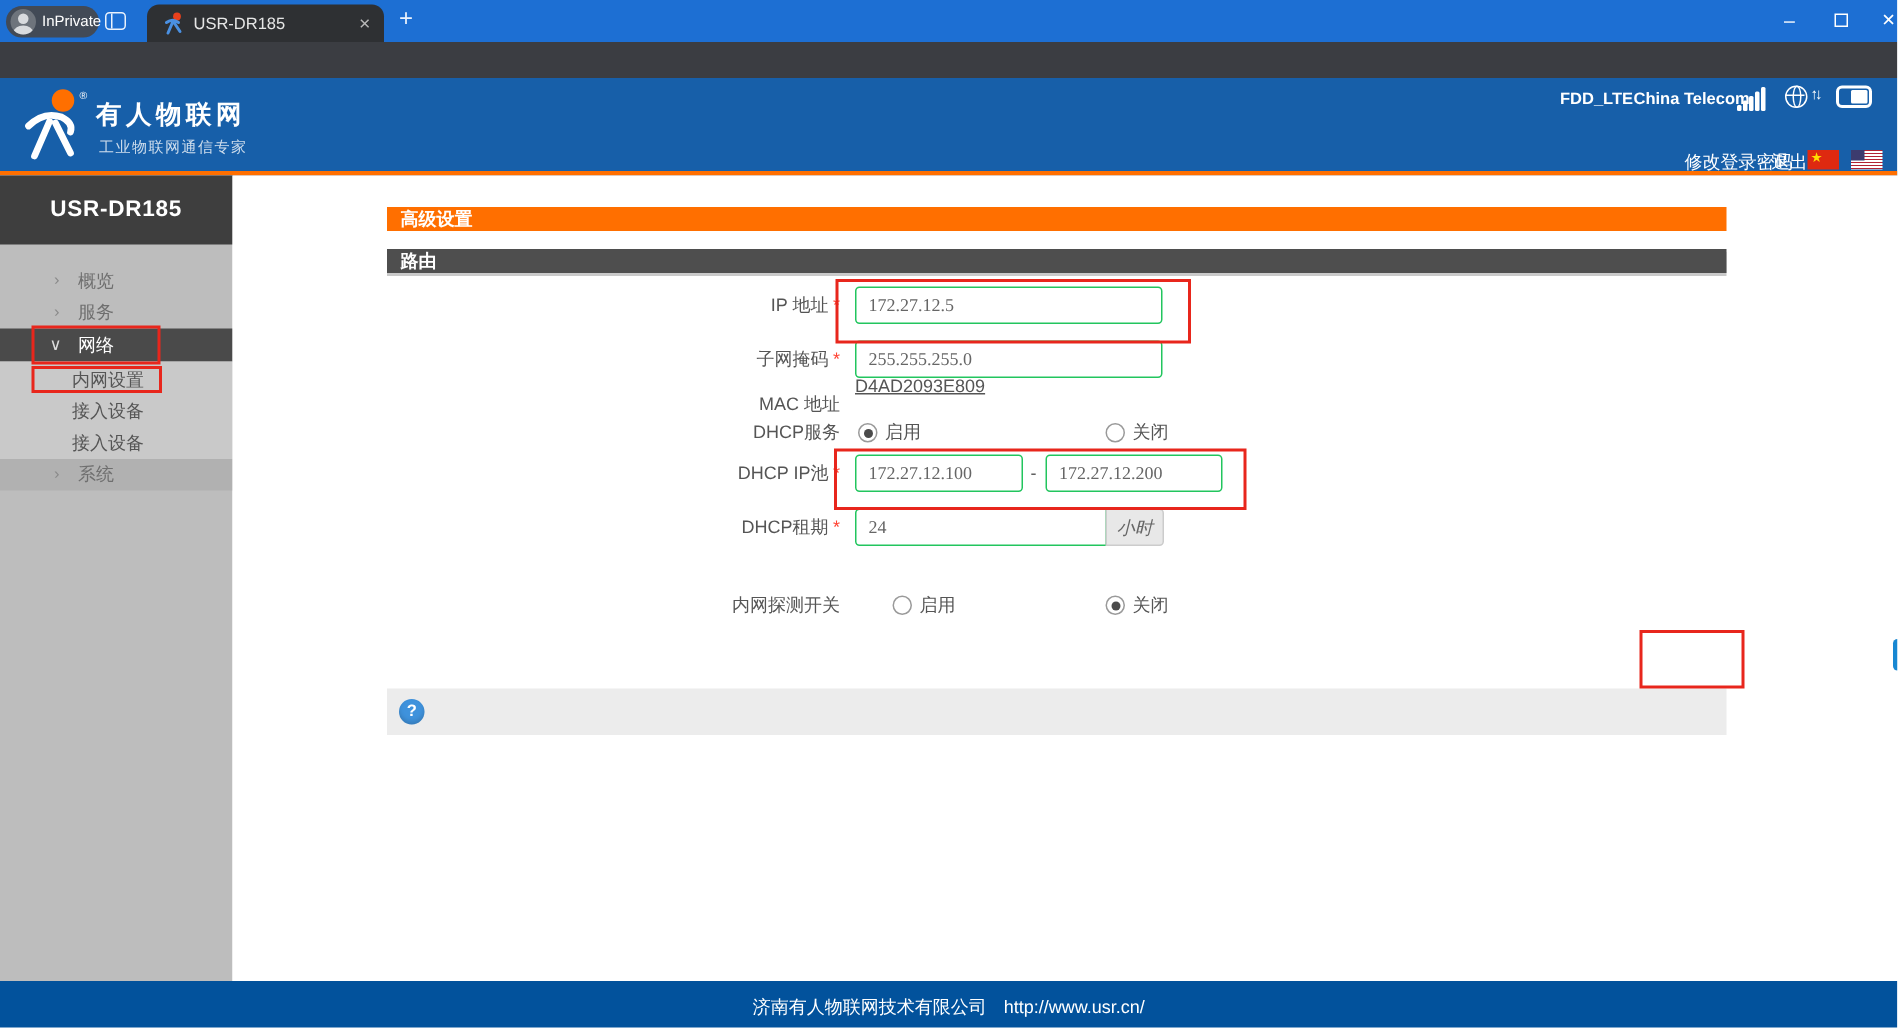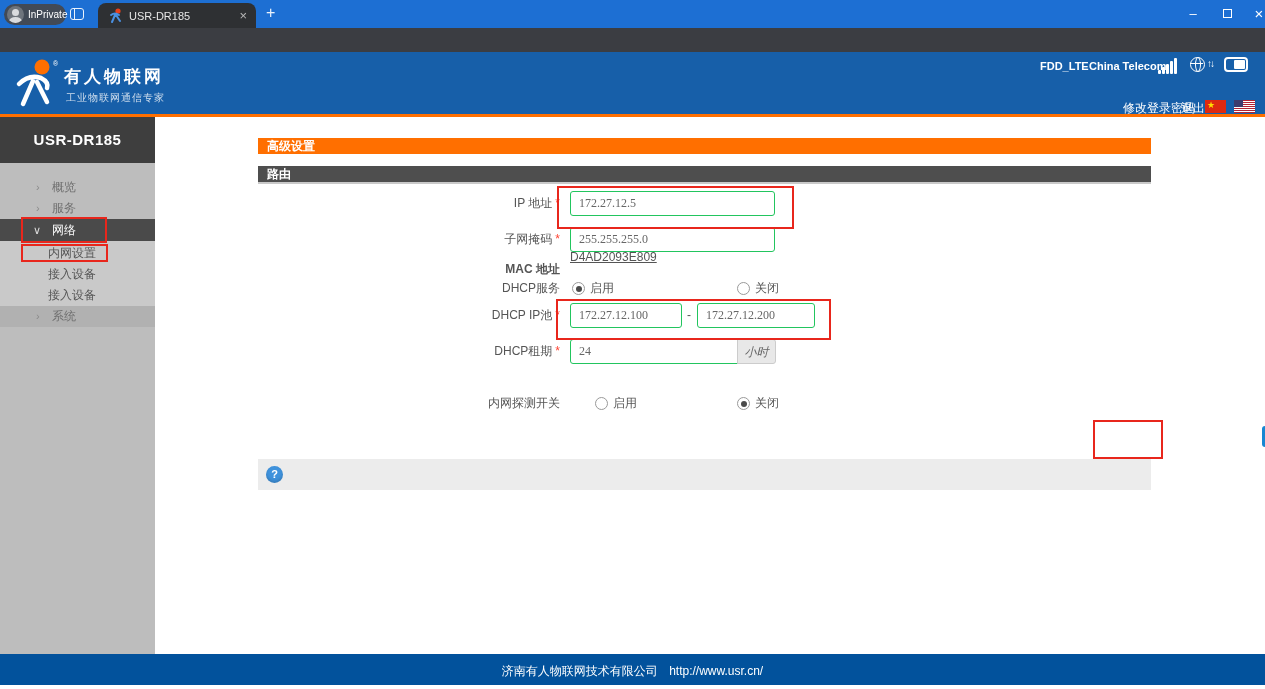--- a/index.html
+++ b/index.html
@@ -215,21 +215,21 @@
     <div class="flabel" style="left:145px; top:74px;">
       <span>IP 地址</span><span class="req">*</span>
     </div>
     <input class="tin" style="left: 415px; top: 74px; width: 205px;" value="172.27.12.5">
 
     <div class="flabel" style="left:145px; top:110px;">
       <span>子网掩码</span><span class="req">*</span>
     </div>
     <input class="tin" style="left: 415px; top: 110px; width: 205px;" value="255.255.255.0">
 
-    <div class="flabel" style="left:145px; top:140px;font-weight:bold;">MAC 地址</div>
+    <div class="flabel" style="left:145px; top:140px;">MAC 地址</div>
     <div class="static-val" style="left:415px; top:128px;text-decoration:underline;">D4AD2093E809</div>
 
     <div class="flabel" style="left:145px; top:159px;">DHCP服务</div>
     <span class="radio checked" style="left:417px; top:165px;"></span>
     <span class="rlabel" style="left:435px; top:159px;">启用</span>
     <span class="radio" style="left:582px; top:165px;"></span>
     <span class="rlabel" style="left:600px; top:159px;">关闭</span>
 
     <div class="flabel" style="left:145px; top:186px;">
       <span>DHCP IP池</span><span class="req">*</span>

